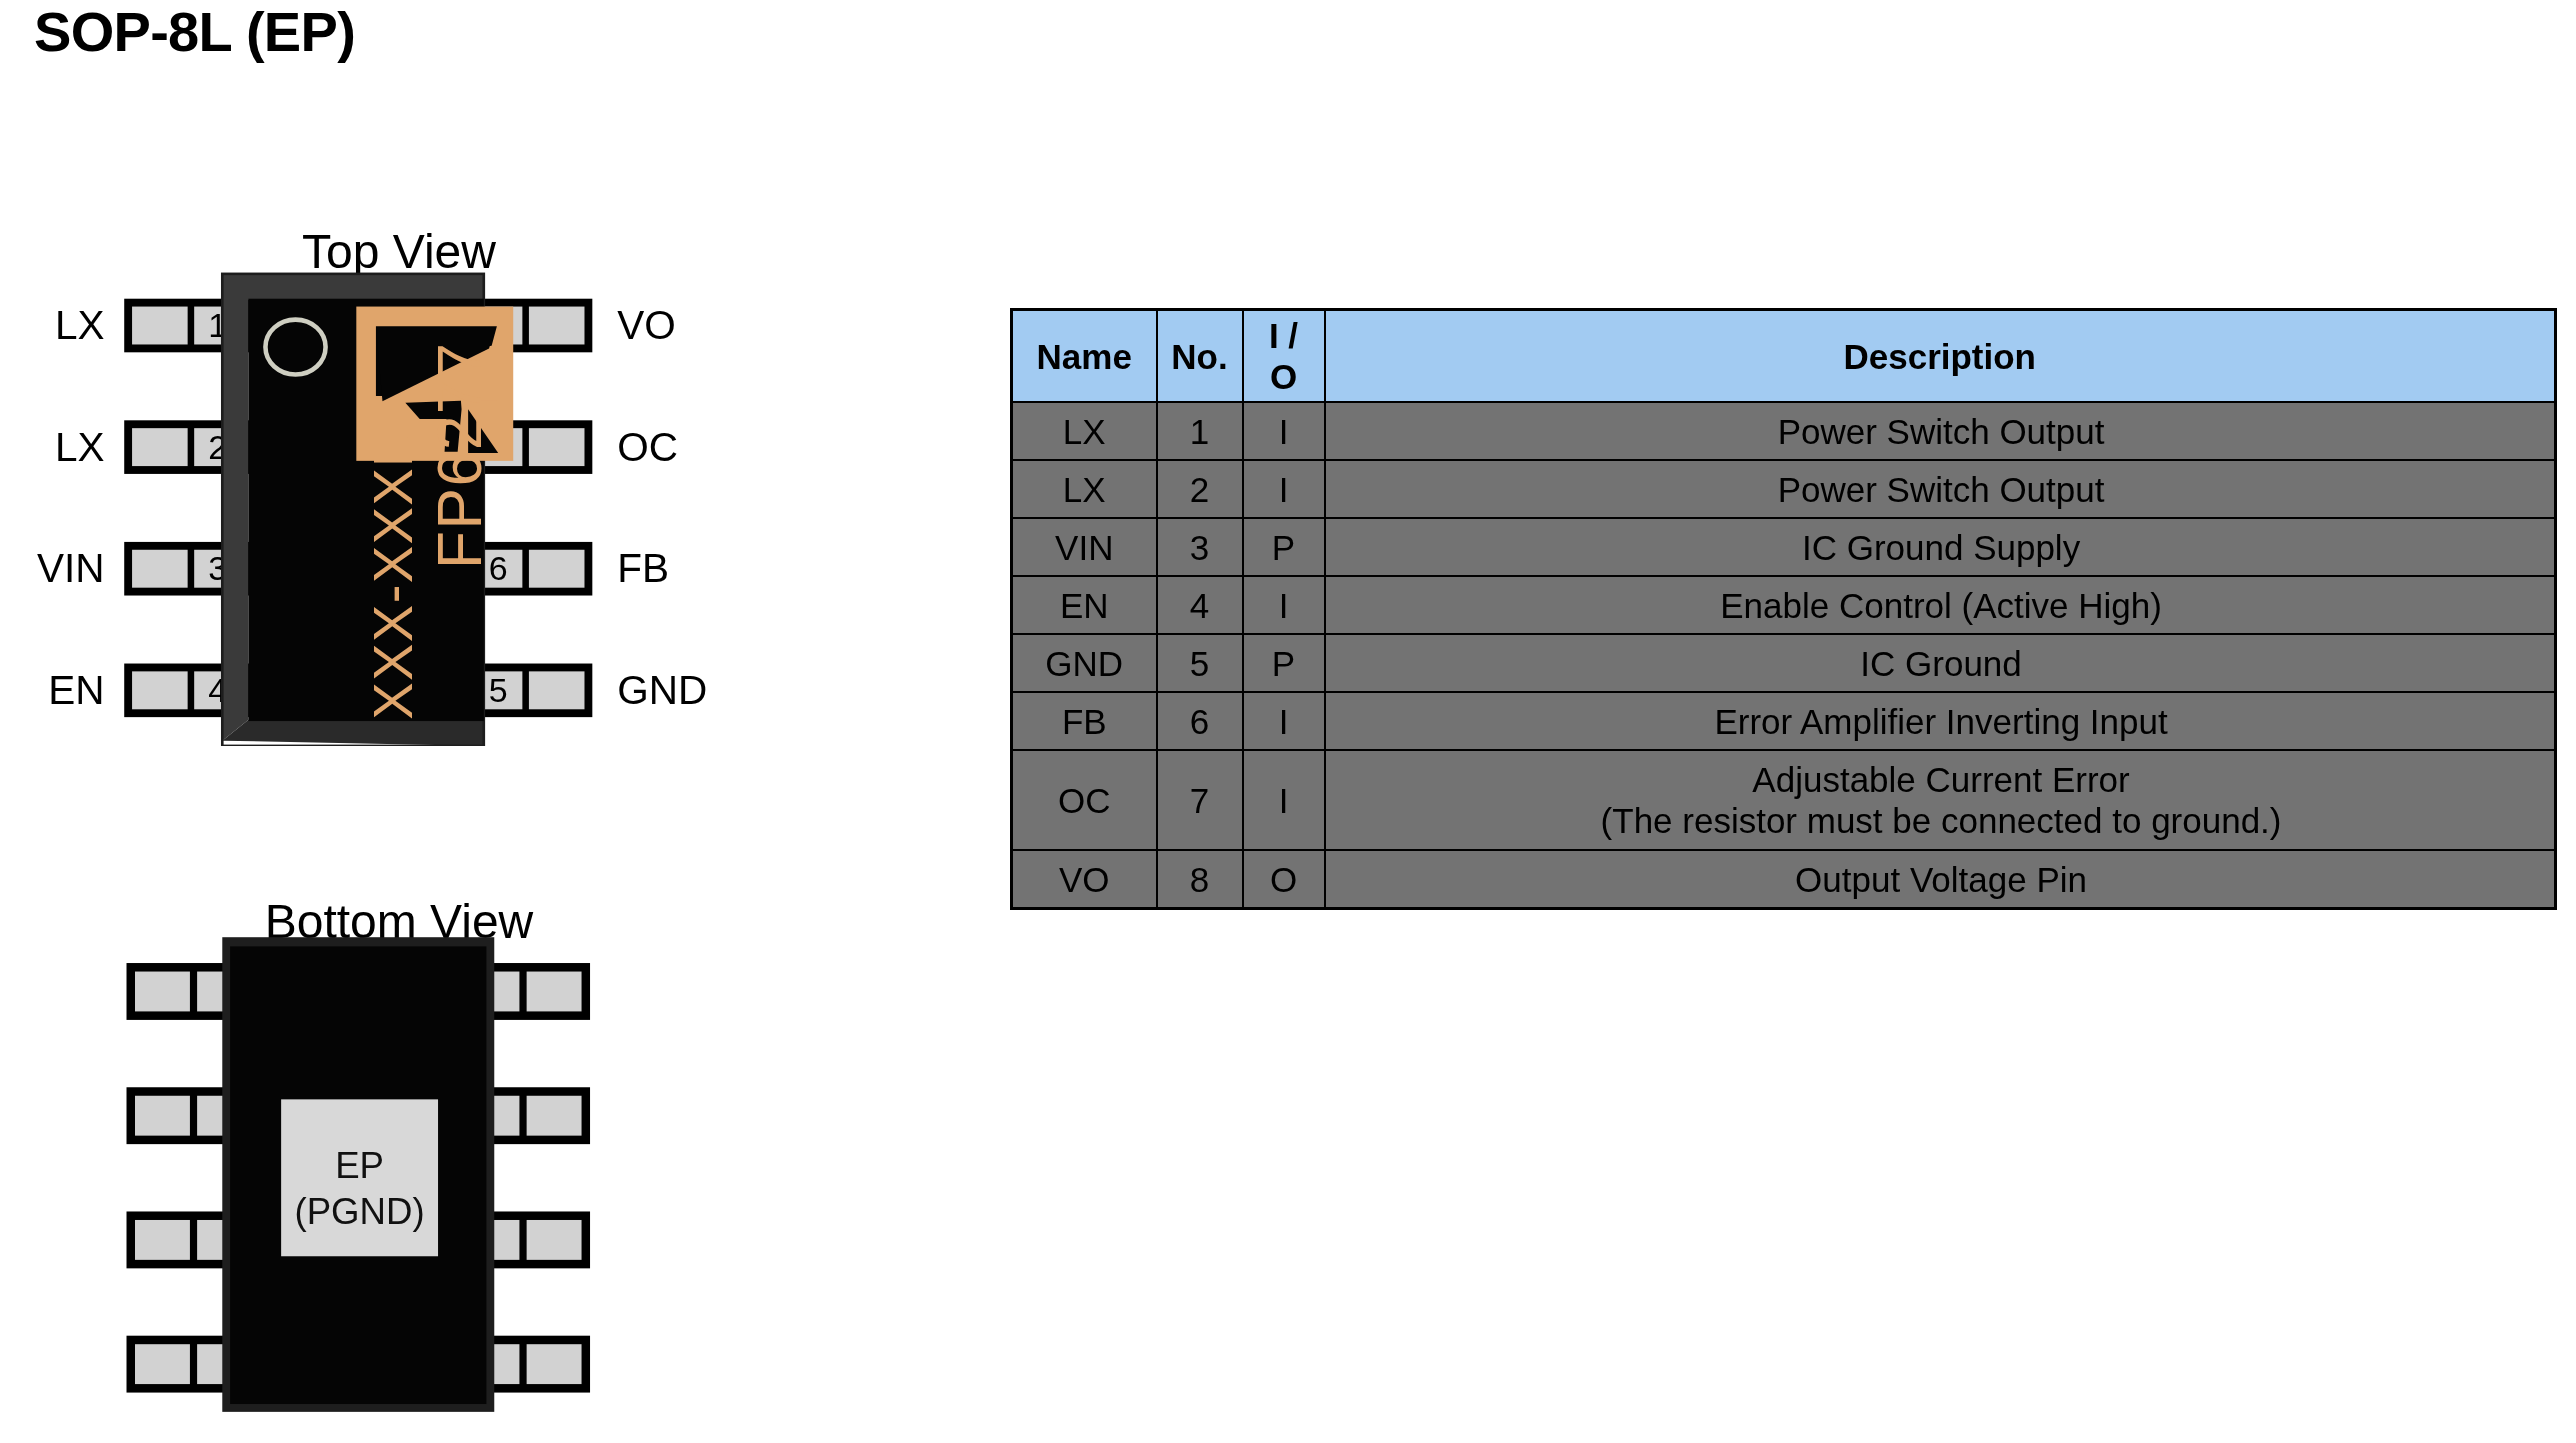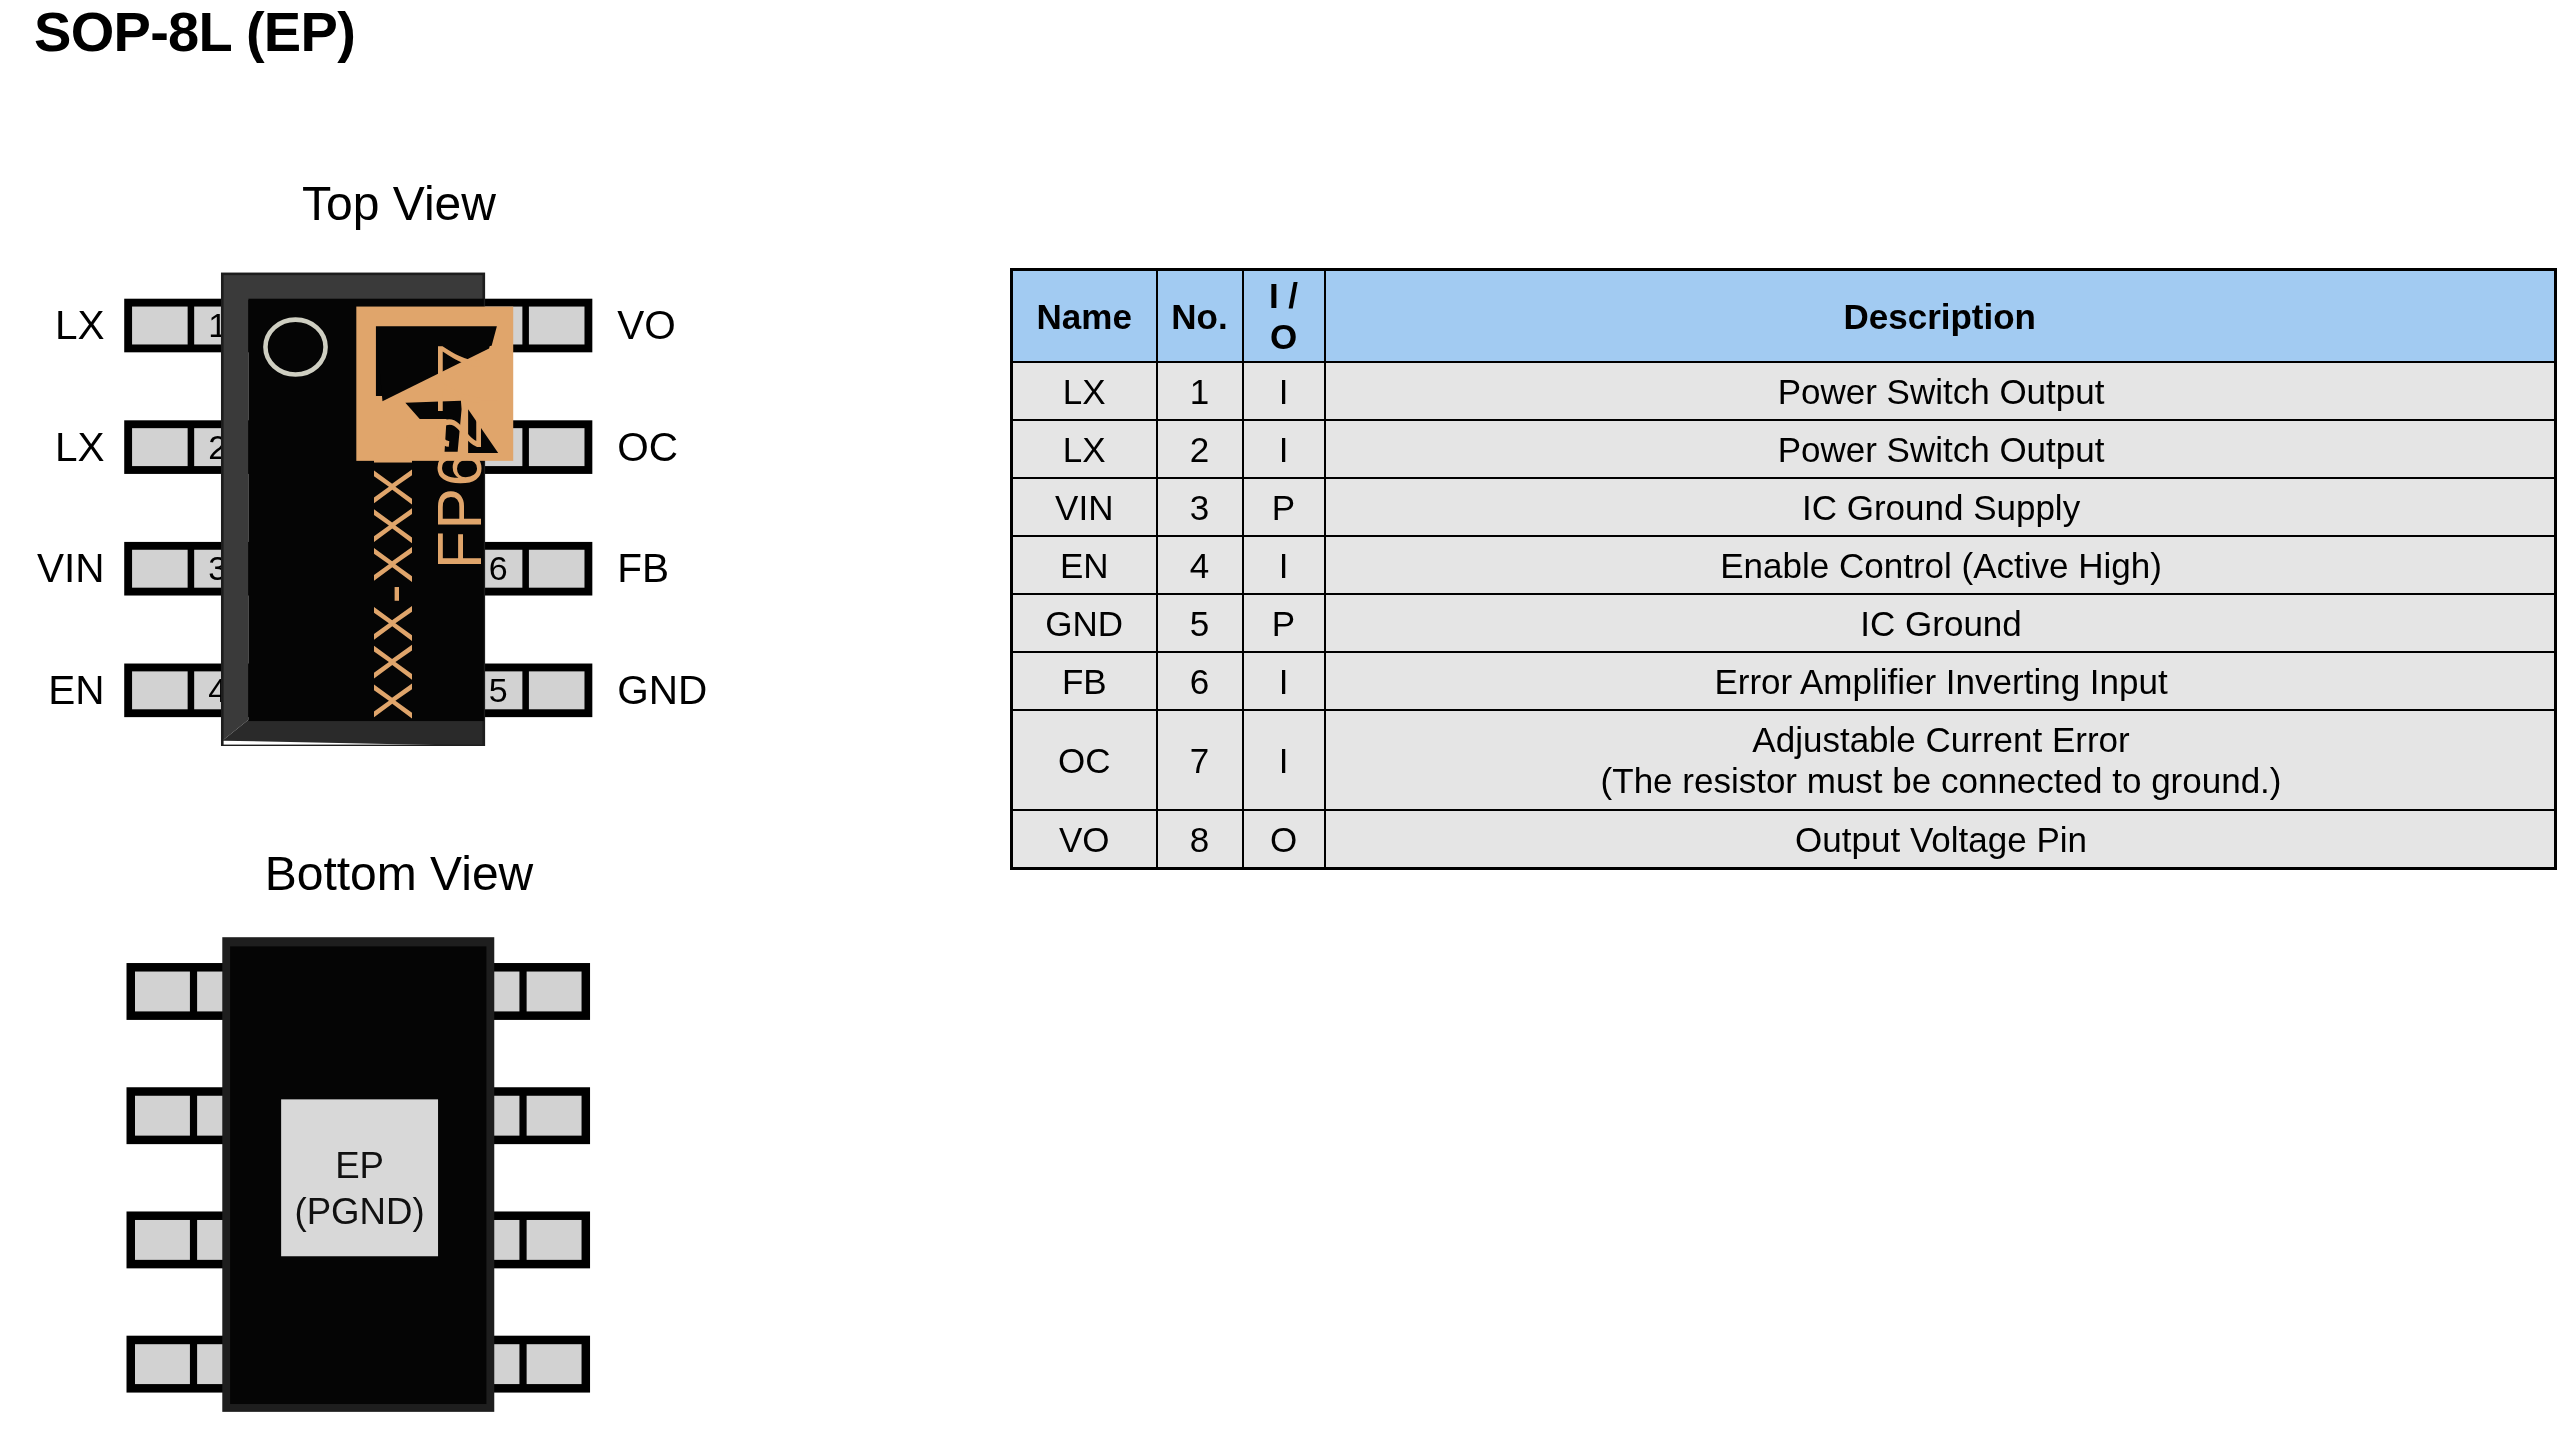--- a/index.html
+++ b/index.html
@@ -7,32 +7,32 @@
        font-family:"Liberation Sans","DejaVu Sans",sans-serif;color:#000;}
 
   
   #page-title{position:absolute;left:34px;top:3.9px;font-size:56px;font-weight:bold;
               letter-spacing:-0.7px;line-height:1;}
 
   
   #diagram-col{position:absolute;left:0;top:0;width:994px;height:1444px;}
 
   .view-heading{position:absolute;font-size:48px;font-weight:400;
-                text-align:center;line-height:1;white-space:nowrap;}
+                text-align:center;line-height:1;white-space:nowrap;margin-top:48px;}
   #top-view-heading{left:0;top:180px;width:798px;}
   #bottom-view-heading{left:0;top:850px;width:798px;}
 
   .diagram-svg{position:absolute;}
   #top-view-diagram{left:0;top:262px;}
   #bottom-view-diagram{left:0;top:928px;}
 
   
   #pin-table-wrap{position:absolute;left:1010px;top:268px;width:1547px;}
   table#pin-table{border-collapse:collapse;width:100%;table-layout:fixed;
-                  border:3.9px solid #000;background:#e5e5e5;}
+                  border:3.9px solid #000;background:#737373;margin-top:40px;}
   #pin-table col.c-name{width:145px;}
   #pin-table col.c-no{width:86px;}
   #pin-table col.c-io{width:82px;}
   #pin-table th,#pin-table td{border:2px solid #000;padding:0 9.2px;
         font-size:35px;line-height:1.18;color:#000;vertical-align:middle;}
   #pin-table thead th{background:#a2cbf2;font-weight:bold;text-align:center;
         height:61px;padding:3.9px 9.2px;}
   #pin-table tbody td{height:56px;}
   #pin-table td.cell-name,#pin-table td.cell-no,#pin-table td.cell-io{text-align:center;}
   #pin-table td.cell-desc{text-align:center;padding-left:11.8px;}

